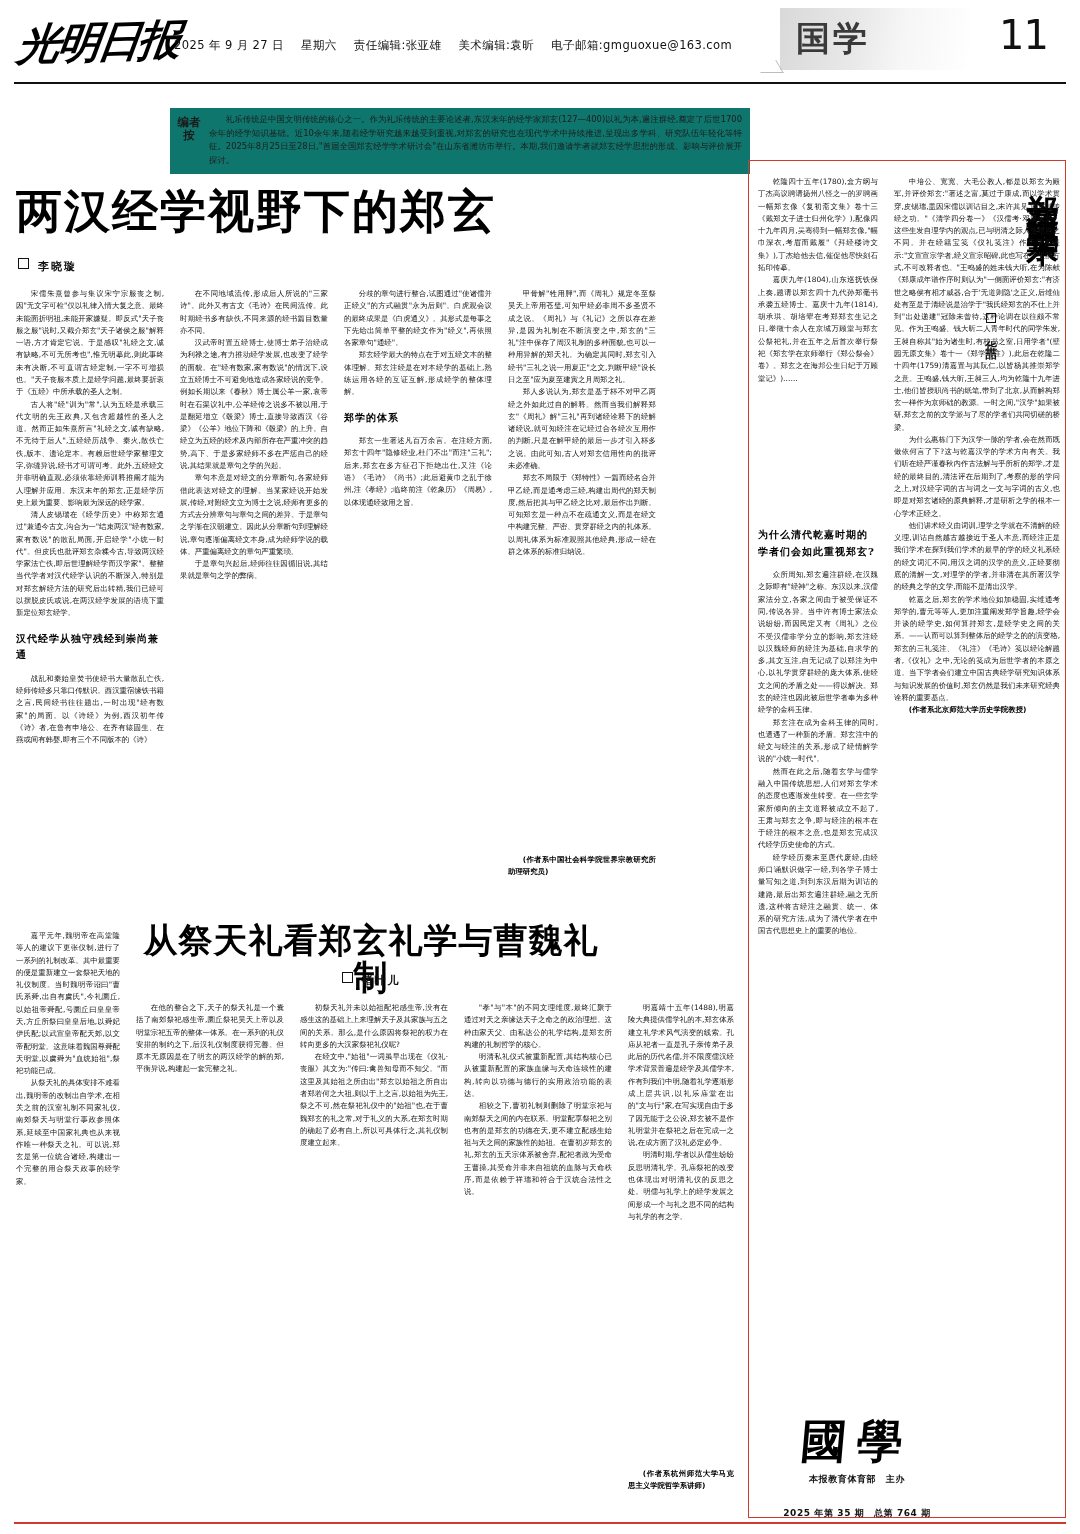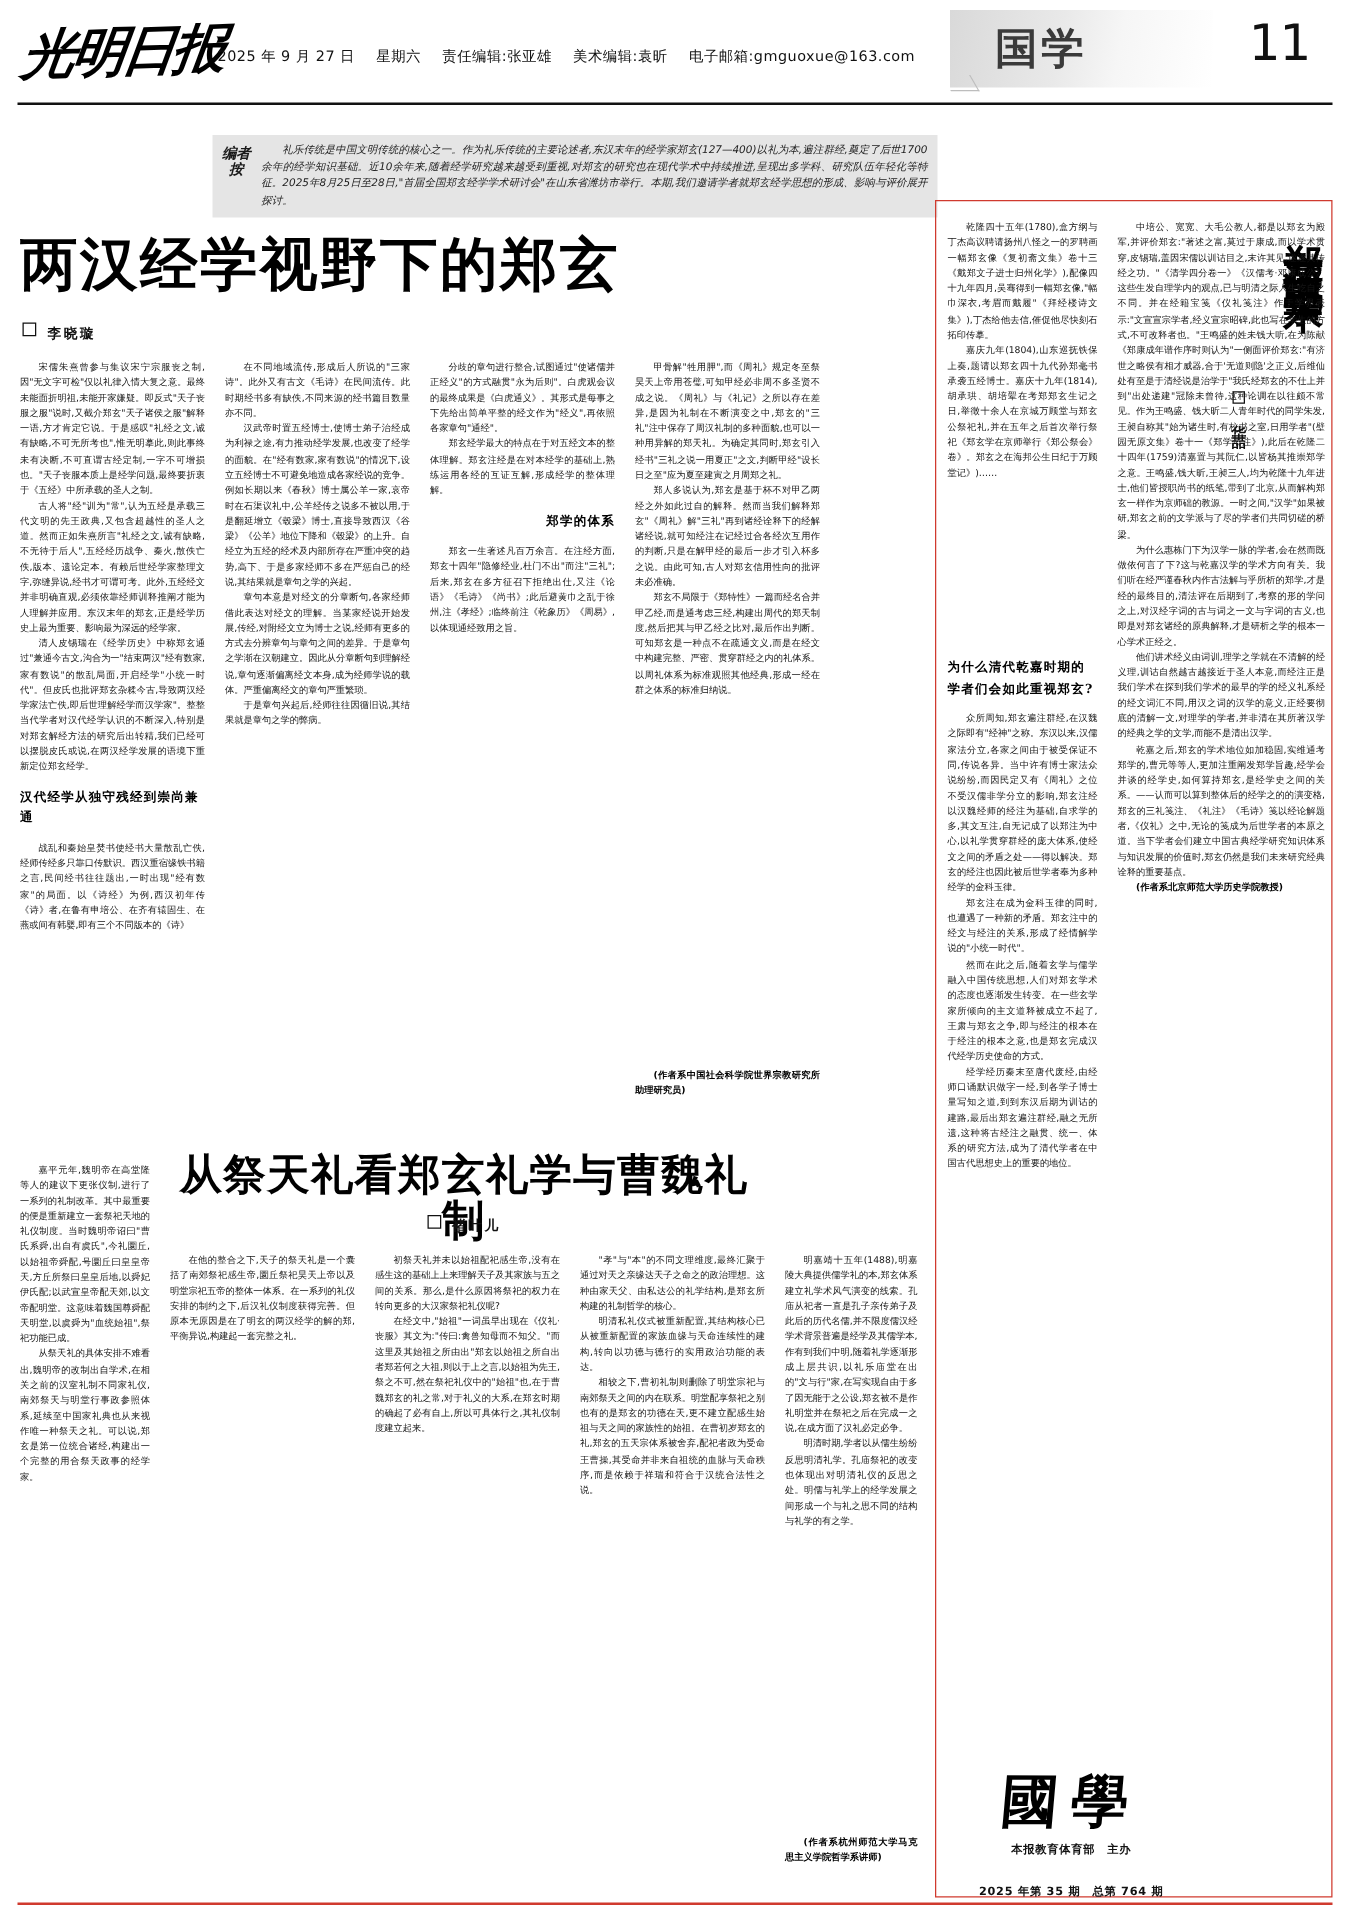--- a/index.html
+++ b/index.html
@@ -23,41 +23,41 @@
   }
   .masthead-meta{
     position:absolute;left:160px;top:38px;
     font-size:11.5px;color:#111;letter-spacing:.4px;white-space:nowrap;
   }
   .masthead-meta span{margin-right:13px;}
 
   .section-flag{
     position:absolute;right:96px;top:8px;width:190px;height:62px;
     background:linear-gradient(100deg,#d9d9d9 0%,#e9e9e9 42%,#f6f6f6 64%,#ffffff 100%);
-    display:flex;align-items:center;padding-left:20px;
+    display:flex;align-items:center;
   }
   .section-flag-name{
     font-family:"DejaVu Serif","Liberation Serif",serif;
     font-size:34px;font-weight:bold;color:#3a3a3a;margin-left:16px;letter-spacing:3px;
   }
   .page-no{
     position:absolute;right:18px;top:12px;
     font-family:"DejaVu Sans","Liberation Sans",sans-serif;
     font-size:40px;color:#111;font-weight:400;letter-spacing:-1px;
   }
   .flag-notch{
     position:absolute;right:286px;top:60px;width:22px;height:12px;
     border-bottom:1px solid #bdbdbd;border-right:1px solid #bdbdbd;
     transform:skewX(30deg);
   }
 
   
   .ednote{
     position:absolute;left:170px;top:108px;width:580px;height:66px;
-    background:#e5e5e5;display:flex;box-sizing:border-box;padding:5px 8px 5px 6px;font-style:italic;
+    background:#0f766e;display:flex;box-sizing:border-box;padding:5px 8px 5px 6px;
   }
   .ednote-tag{
     width:26px;flex:0 0 26px;font-size:11.5px;font-weight:bold;line-height:1.12;
     color:#1a1a1a;text-align:center;padding-top:3px;
     font-family:"DejaVu Serif","Liberation Serif",serif;
   }
   .ednote-body{
     flex:1;font-size:8.4px;line-height:1.62;color:#1c1c1c;text-align:justify;
     padding-left:7px;text-indent:2em;
   }
@@ -81,21 +81,21 @@
   
   .col{
     position:absolute;
     font-size:7.4px;line-height:1.66;color:#151515;text-align:justify;
     font-family:"DejaVu Sans","Liberation Sans",sans-serif;
     -webkit-hyphens:none;
     word-break:break-all;
   }
   .col p{margin:0;text-indent:2em;}
   .col .sub{
-    text-indent:0;text-align:right;font-weight:bold;font-size:10px;
+    text-indent:0;text-align:left;font-weight:bold;font-size:10px;
     margin:11px 0 9px 0;letter-spacing:1px;color:#000;
     font-family:"DejaVu Serif","Liberation Serif",serif;
   }
   .col .sub.left{text-align:left;}
   .col .credit{text-indent:2em;font-weight:bold;color:#000;}
 
   
   .vbox{
     position:absolute;left:748px;top:160px;width:318px;height:1358px;
     border:1.6px solid #d03a2e;box-sizing:border-box;

